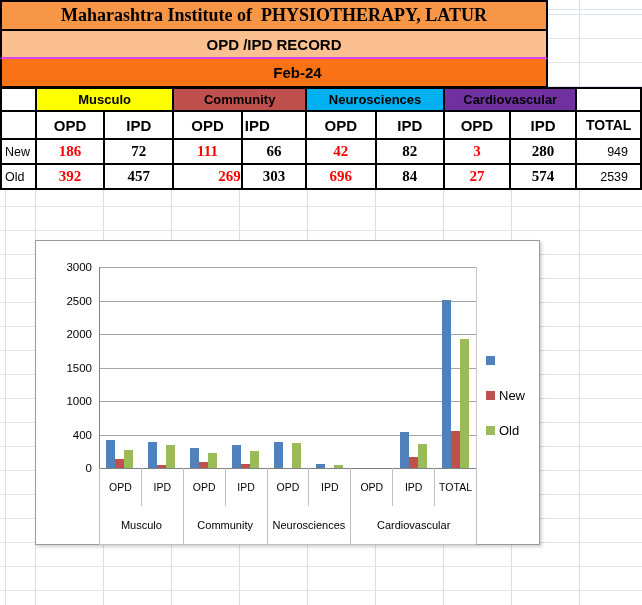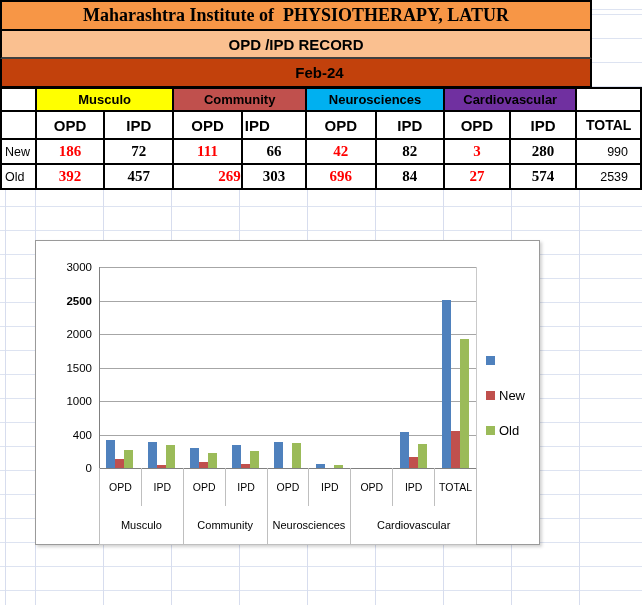--- a/index.html
+++ b/index.html
@@ -5,25 +5,25 @@
   html,body{margin:0;padding:0;background:#fff;}
   #app{position:relative;width:642px;height:605px;overflow:hidden;
        font-family:"Liberation Sans",sans-serif;background:#fff;}
   
   #sheet-grid{position:absolute;inset:0;
     background-image:
       repeating-linear-gradient(to right,#d7ddee 0 1px,transparent 1px 68px),
       repeating-linear-gradient(to bottom,#dde3f1 0 1px,transparent 1px 24px);
     background-position:35px 0,0 14px;}
   
-  .band{position:absolute;left:0;width:592px;display:flex;align-items:center;justify-content:center;
+  .band{position:absolute;left:0;width:548px;display:flex;align-items:center;justify-content:center;
         border-left:2px solid #000;border-right:2px solid #000;box-sizing:border-box;}
   #title-bar{top:0;height:31px;border-top:2px solid #000;border-bottom:2px solid #000;
      font-family:"Liberation Serif",serif;font-weight:bold;font-size:18px;white-space:pre;}
-  #subtitle-bar{top:31px;height:28px;border-bottom:2px solid #404040;font-weight:bold;font-size:15px;}
+  #subtitle-bar{top:31px;height:28px;border-bottom:2px solid #d946ef;font-weight:bold;font-size:15px;}
   #month-bar{top:59px;height:28px;border-bottom:1px solid #000;font-weight:bold;font-size:15px;}
   
   #otable{position:absolute;top:87px;left:0;border-collapse:collapse;table-layout:fixed;}
   #otable td{border:2px solid #000;background:#fff;text-align:center;vertical-align:middle;
      padding:0;overflow:hidden;white-space:nowrap;box-sizing:border-box;}
   #otable td.cat{font-weight:bold;font-size:13px;color:#000;}
   #otable td.colhead{font-weight:bold;font-size:15px;}
   #otable td.rowlabel{text-align:left;padding-left:3px;font-size:12.5px;border-left:2px solid #000;}
   #otable td.plainval{font-size:12.5px;}
   #otable td.boldval{font-family:"Liberation Serif",serif;font-weight:bold;font-size:15px;}
@@ -50,21 +50,21 @@
 
 <div id="app">
   <div id="sheet-grid"></div>
 
   <div class="band" id="title-bar" style="background: rgb(247, 150, 70);">
     <span>Maharashtra Institute of  PHYSIOTHERAPY, LATUR</span>
   </div>
   <div class="band" id="subtitle-bar" style="background: rgb(250, 192, 144);">
     <span>OPD /IPD RECORD</span>
   </div>
-  <div class="band" id="month-bar" style="background: #c2410c; padding-left: 47px;">
+  <div class="band" id="month-bar" style="background: #f97316; padding-left: 47px;">
     <span>Feb-24</span>
   </div>
 
   <table id="otable">
     <colgroup>
       <col style="width:35px">
         <col style="width:69px">
         <col style="width:70px">
       <col style="width:66px">
         <col style="width:65px">
@@ -98,21 +98,21 @@
         <tr style="height: 25px;">
           <td class="rowlabel">New</td>
           <td class="boldval" style="color: rgb(255, 0, 0);">186</td>
           <td class="boldval">72</td>
           <td class="boldval" style="color: rgb(255, 0, 0);">111</td>
           <td class="boldval">66</td>
           <td class="boldval" style="color: rgb(255, 0, 0);">42</td>
           <td class="boldval">82</td>
           <td class="boldval" style="color: rgb(255, 0, 0);">3</td>
           <td class="boldval">280</td>
-          <td class="totalcol">990</td>
+          <td class="totalcol">949</td>
         </tr>
         <tr style="height: 25px;">
           <td class="rowlabel">Old</td>
           <td class="boldval" style="color: rgb(255, 0, 0);">392</td>
           <td class="boldval">457</td>
           <td class="boldval" style="color: rgb(255, 0, 0); padding-left: 44px;">269</td>
           <td class="boldval">303</td>
           <td class="boldval" style="color: rgb(255, 0, 0);">696</td>
           <td class="boldval">84</td>
           <td class="boldval" style="color: rgb(255, 0, 0);">27</td>
@@ -142,21 +142,21 @@
       <div class="tick-label" style="top: 227px;">0</div>
       <div class="gridline" style="top: 193.5px;"></div>
       <div class="tick-label" style="top: 193.5px;">400</div>
       <div class="gridline" style="top: 160px;"></div>
       <div class="tick-label" style="top: 160px;">1000</div>
       <div class="gridline" style="top: 126.5px;"></div>
       <div class="tick-label" style="top: 126.5px;">1500</div>
       <div class="gridline" style="top: 93px;"></div>
       <div class="tick-label" style="top: 93px;">2000</div>
       <div class="gridline" style="top: 59.5px;"></div>
-      <div class="tick-label" style="top: 59.5px; font-weight: bold;">2500</div>
+      <div class="tick-label" style="top: 59.5px;">2500</div>
       <div class="gridline" style="top: 26px;"></div>
       <div class="tick-label" style="top: 26px;">3000</div>
       <div class="abs" style="left: 63px; top: 26px; width: 1px; height: 201px; background: rgb(128, 128, 128);"></div>
       <div class="abs" style="left: 440px; top: 26px; width: 1px; height: 201px; background: rgb(201, 201, 201);"></div>
       <div class="bar abs" style="left: 70.4444px; top: 199px; height: 28px; background: rgb(79, 129, 189);"></div>
       <div class="bar abs" style="left: 79.4444px; top: 218px; height: 9px; background: rgb(192, 80, 77);"></div>
       <div class="bar abs" style="left: 88.4444px; top: 209px; height: 18px; background: rgb(155, 187, 89);"></div>
       <div class="catbox" style="left: 63px; width: 41.8889px;">OPD</div>
       <div class="bar abs" style="left: 112.333px; top: 201px; height: 26px; background: rgb(79, 129, 189);"></div>
       <div class="bar abs" style="left: 121.333px; top: 224px; height: 3px; background: rgb(192, 80, 77);"></div>

